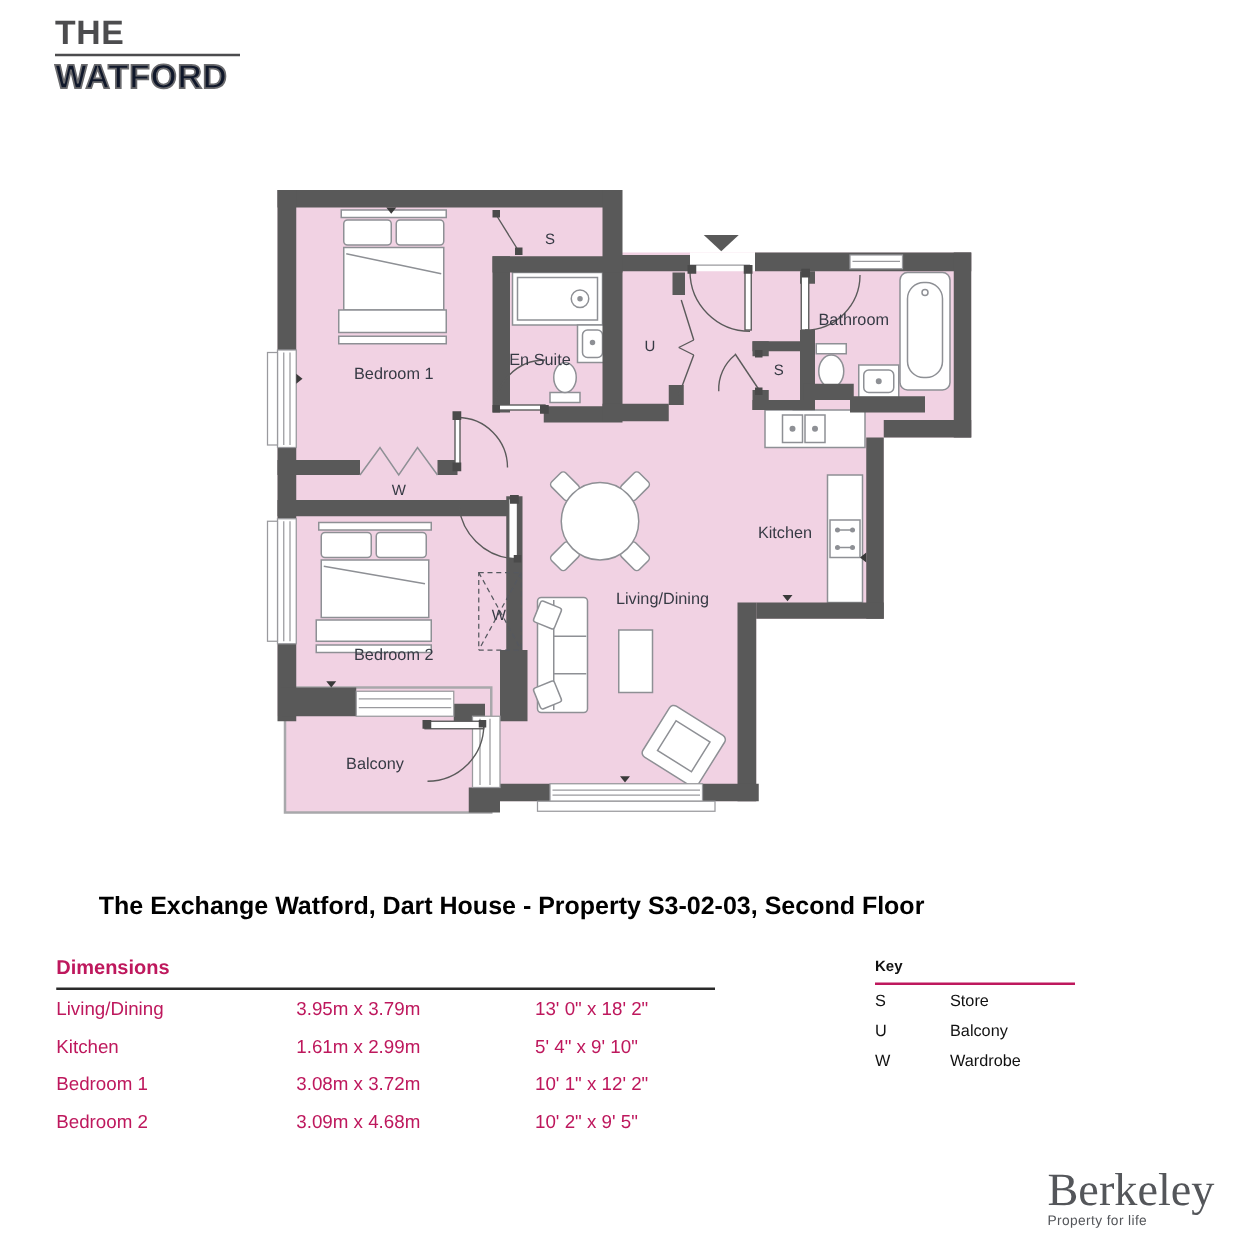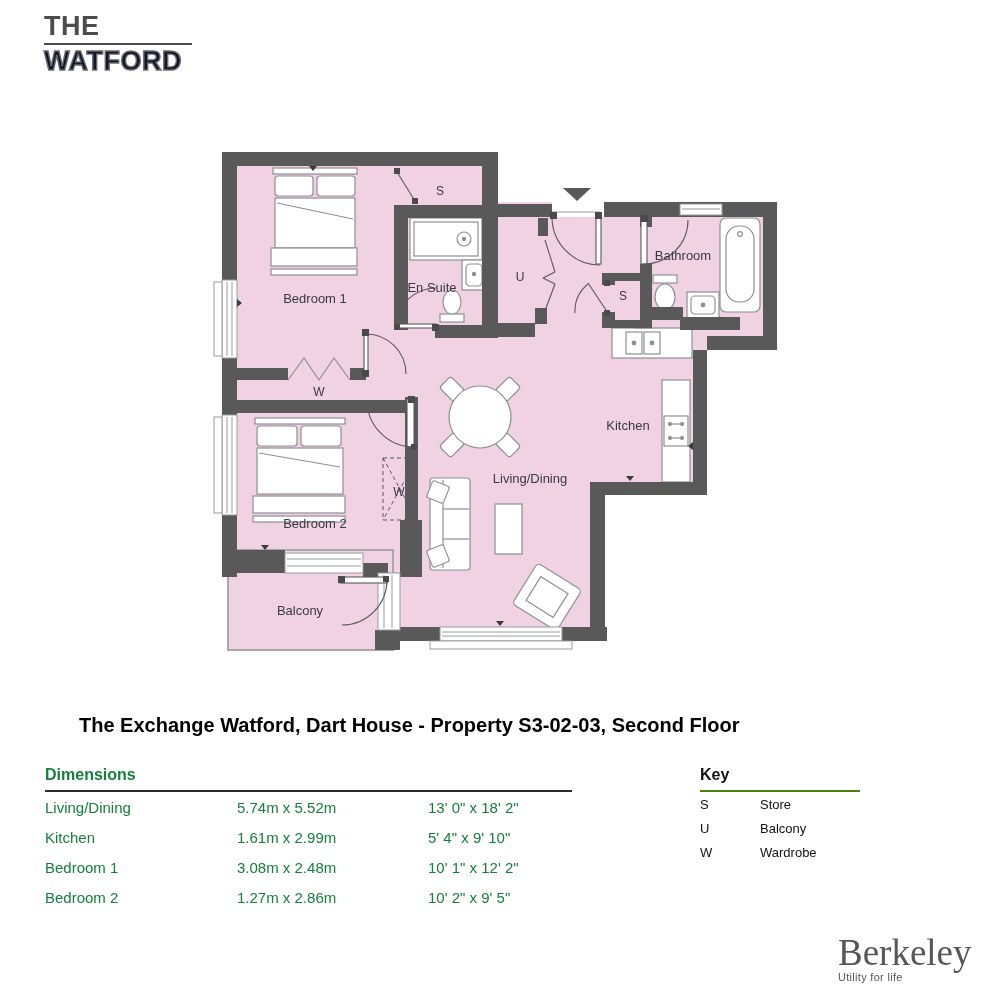--- a/index.html
+++ b/index.html
@@ -15,30 +15,30 @@
 
   
   #plan{position:absolute;left:200px;top:100px;width:600px;height:600px;}
   .roomlabel{font-family:"Liberation Sans",sans-serif;font-size:13px;fill:#363a44;}
   .keyletter{font-family:"Liberation Sans",sans-serif;font-size:12px;fill:#363a44;}
 
   
   #title{position:absolute;left:58px;top:714px;font-size:20px;font-weight:bold;color:#000;margin-left:21px;}
 
   
-  #dims{position:absolute;left:45px;top:766px;width:527px;color:#15803d;}
+  #dims{position:absolute;left:45px;top:766px;width:527px;color:#be185d;}
   #dims .hdr{font-size:16px;font-weight:bold;padding-bottom:6px;border-bottom:2px solid #2a2a2a;}
   #dims .row{display:flex;height:30px;align-items:center;font-size:15px;}
   #dims .c1{width:192px;}
   #dims .c2{width:191px;}
   #dims .c3{flex:1;}
 
   
   #key{position:absolute;left:700px;top:766px;width:160px;color:#111;}
-  #key .hdr{font-size:16px;font-weight:bold;padding-bottom:6px;border-bottom:2px solid #4d7c0f;}
+  #key .hdr{font-size:12px;font-weight:bold;padding-bottom:6px;border-bottom:2px solid #be185d;}
   #key .row{display:flex;height:24px;align-items:center;font-size:13px;}
   #key .abbr{width:60px;}
 
   
   #brand{position:absolute;left:838px;top:936px;color:#54565a;}
   #brand .name{font-family:"Liberation Serif",serif;font-size:37px;line-height:34px;}
   #brand .tag{font-size:11px;letter-spacing:.3px;margin-top:1px;}
 </style>
 </head>
 <body>
@@ -322,36 +322,36 @@
       <text class="roomlabel" x="100" y="515">Balcony</text>
     </g>
   </svg>
 
   <div id="title">The Exchange Watford, Dart House - Property S3-02-03, Second Floor</div>
 
   <div id="dims">
     <div class="hdr">Dimensions</div>
     <div class="row">
       <div class="c1">Living/Dining</div>
-      <div class="c2">5.74m x 5.52m</div>
+      <div class="c2">3.95m x 3.79m</div>
       <div class="c3">13' 0" x 18' 2"</div>
     </div>
     <div class="row">
       <div class="c1">Kitchen</div>
       <div class="c2">1.61m x 2.99m</div>
       <div class="c3">5' 4" x 9' 10"</div>
     </div>
     <div class="row">
       <div class="c1">Bedroom 1</div>
-      <div class="c2">3.08m x 2.48m</div>
+      <div class="c2">3.08m x 3.72m</div>
       <div class="c3">10' 1" x 12' 2"</div>
     </div>
     <div class="row">
       <div class="c1">Bedroom 2</div>
-      <div class="c2">1.27m x 2.86m</div>
+      <div class="c2">3.09m x 4.68m</div>
       <div class="c3">10' 2" x 9' 5"</div>
     </div>
   </div>
 
   <div id="key">
     <div class="hdr">Key</div>
     <div class="row">
       <div class="abbr">S</div>
       <div>Store</div>
     </div>
@@ -360,16 +360,16 @@
       <div>Balcony</div>
     </div>
     <div class="row">
       <div class="abbr">W</div>
       <div>Wardrobe</div>
     </div>
   </div>
 
   <div id="brand">
     <div class="name">Berkeley</div>
-    <div class="tag">Utility for life</div>
+    <div class="tag">Property for life</div>
   </div>
 
 </div>
 
 </body></html>

